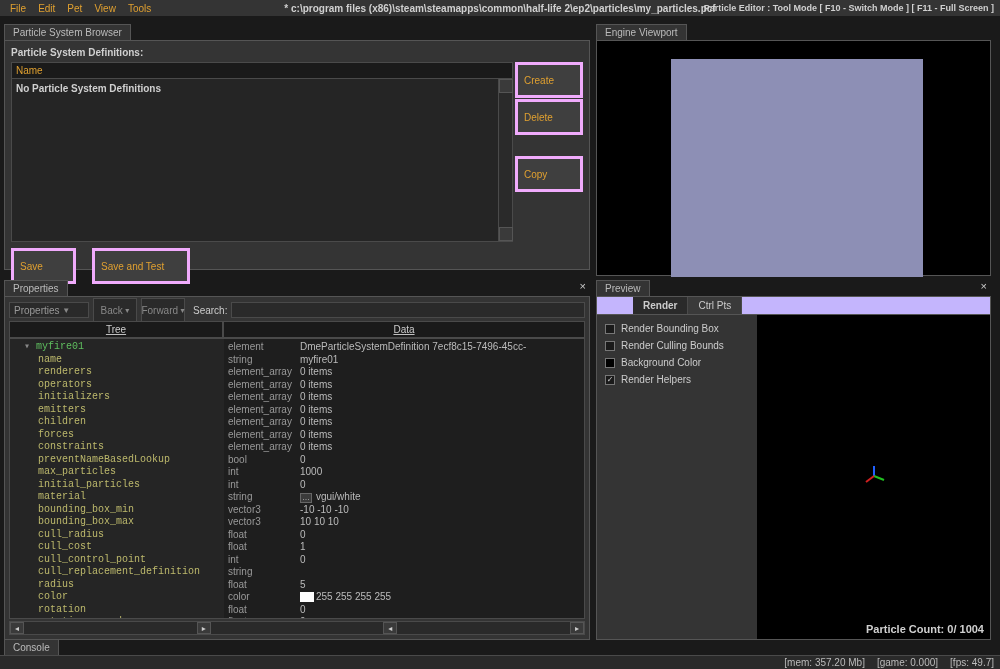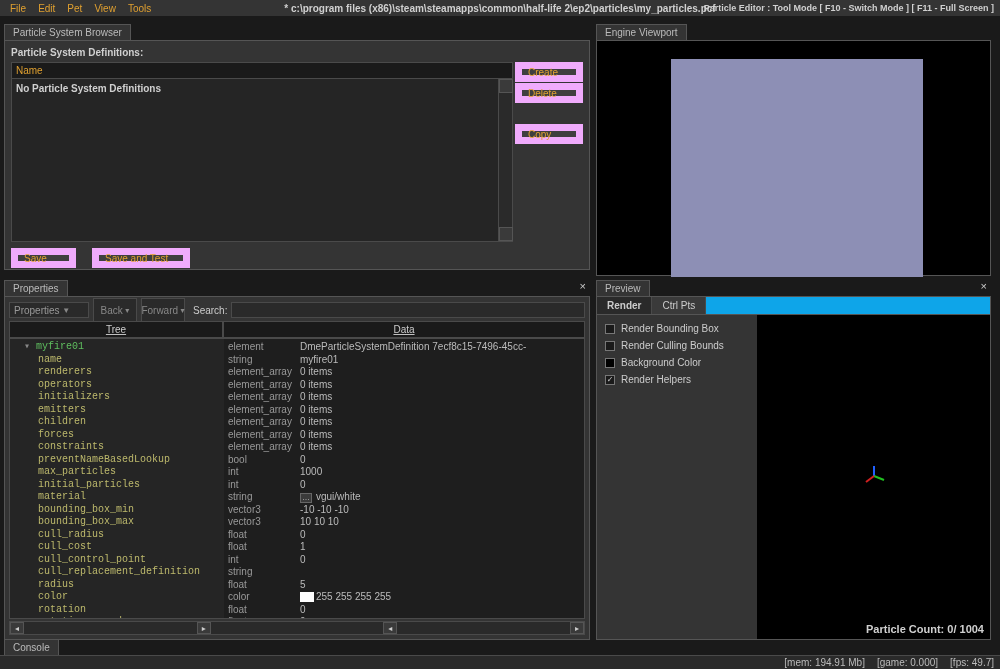--- a/index.html
+++ b/index.html
@@ -19,21 +19,21 @@
 .psb-container { position: absolute; left: 4px; top: 24px; width: 586px; height: 250px; }
 .psb-inner { height: 230px; padding: 6px; }
 .psb-label { color: #d0d0d0; font-size: 10px; margin-bottom: 4px; font-weight: bold; }
 .psb-main { display: flex; gap: 2px; height: 180px; }
 .psb-list { flex: 1; background: #252525; border: 1px solid #4a4a4a; position: relative; }
 .psb-list-header { background: #1a1a1a; color: #e0a030; font-size: 10px; padding: 2px 4px; border-bottom: 1px solid #4a4a4a; }
 .psb-list-content { padding: 4px; color: #d0d0d0; font-size: 10px; font-weight: bold; }
 .psb-scrollbar { position: absolute; right: 0; top: 16px; bottom: 0; width: 14px; background: #2a2a2a; border-left: 1px solid #4a4a4a; }
 .psb-sb-btn { width: 14px; height: 14px; background: #3a3a3a; border: 1px solid #555; position: absolute; }
 .psb-buttons { width: 68px; display: flex; flex-direction: column; gap: 1px; }
-.psb-btn { background: #3f3f3f; border: 7px solid #f0abfc; color: #e0a030; padding: 3px 6px; height: 20px; display: flex; align-items: center; font-size: 10px; cursor: pointer; }
+.psb-btn { background: #3f3f3f; border: 3px solid #f0abfc; color: #e0a030; padding: 15px 6px; height: 20px; display: flex; align-items: center; font-size: 10px; cursor: pointer; }
 .psb-bottom { margin-top: 6px; display: flex; gap: 16px; }
 .psb-bottom .psb-btn { width: 65px; }
 .psb-bottom .psb-btn.wide { width: 98px; }
 
 
 .viewport-container { position: absolute; left: 596px; top: 24px; width: 395px; height: 250px; }
 .viewport-body { height: 236px; background: #000; position: relative; }
 .viewport-purple { position: absolute; left: 74px; top: 18px; width: 252px; height: 218px; background: #8d8fb5; }
 
 
@@ -64,21 +64,21 @@
 .color-swatch { display: inline-block; width: 14px; height: 10px; background: #fff; vertical-align: middle; margin-right: 2px; }
 .mat-btn { display: inline-block; width: 12px; height: 10px; background: #3a3a3a; border: 1px solid #666; margin-right: 4px; font-size: 8px; text-align: center; line-height: 8px; color: #ccc; }
 
 .h-scrollbar { height: 14px; background: #2a2a2a; border: 1px solid #4a4a4a; display: flex; align-items: center; margin-top: 2px; }
 .h-sb-btn { width: 14px; height: 12px; background: #3a3a3a; border: 1px solid #555; color: #ccc; font-size: 8px; display: flex; align-items: center; justify-content: center; }
 .h-sb-track { flex: 1; }
 
 
 .preview-container { position: absolute; left: 596px; top: 280px; width: 395px; height: 360px; }
 .preview-body { height: 344px; display: flex; flex-direction: column; }
-.preview-tabs { display: flex; background: #0ea5e9; border-bottom: 1px solid #555; }
+.preview-tabs { display: flex; background: #c4b5fd; border-bottom: 1px solid #555; padding-left: 36px; }
 .preview-tab { padding: 3px 10px; font-size: 10px; color: #ccc; border-right: 1px solid #4a4a4a; background: #3a3a3a; cursor: pointer; }
 .preview-tab.active { background: #2a2a2a; font-weight: bold; }
 .preview-content { display: flex; flex: 1; }
 .preview-options { width: 160px; padding: 8px; display: flex; flex-direction: column; gap: 6px; }
 .chk-row { display: flex; align-items: center; gap: 6px; font-size: 10px; color: #ccc; }
 .chk { width: 10px; height: 10px; border: 1px solid #777; background: #1a1a1a; display: inline-flex; align-items: center; justify-content: center; font-size: 8px; color: #ccc; }
 .chk.checked::after { content: "✓"; }
 .color-box { width: 10px; height: 10px; background: #000; border: 1px solid #777; }
 .preview-3d { flex: 1; background: #000; position: relative; }
 .axis-gizmo { position: absolute; left: 50%; top: 50%; transform: translate(-50%, -50%); }
@@ -321,16 +321,16 @@
         </div>
         <div class="preview-count">Particle Count:   0/ 1004</div>
       </div>
     </div>
   </div>
 </div>
 
 <div class="console-tab panel-tab">Console</div>
 
 <div class="statusbar">
-  <span>[mem: 194.91 Mb]</span>
+  <span>[mem: 357.20 Mb]</span>
   <span>[game: 0.000]</span>
   <span>[fps: 49.7]</span>
 </div>
 
 </body></html>

